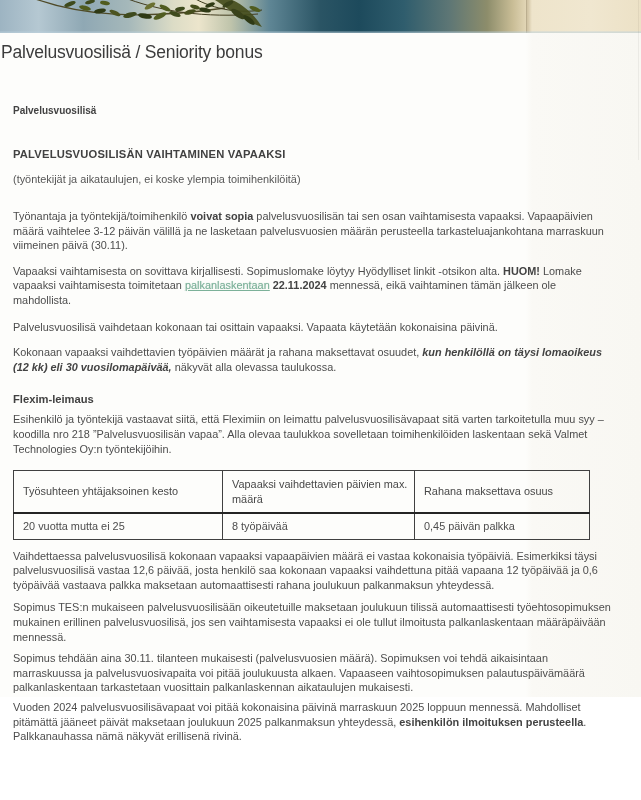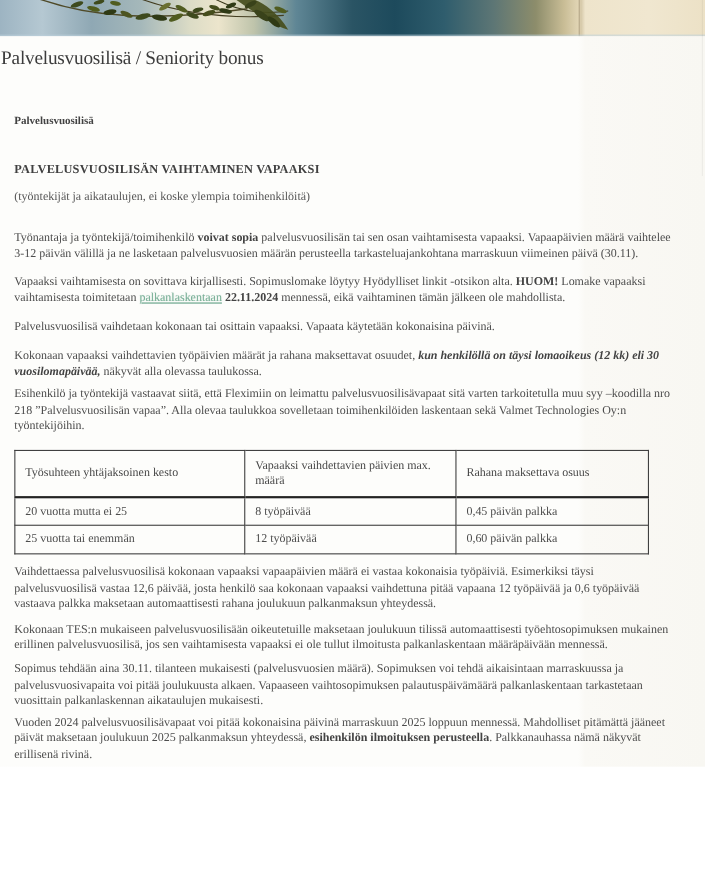--- a/index.html
+++ b/index.html
@@ -7,21 +7,20 @@
     width:641px;height:800px;
     background:#ffffff;
     font-family:"Liberation Sans", sans-serif;
     color:#4c4c4c;
     overflow:hidden;
   }
   .page{
     position:relative;
     width:641px;height:697px;
     background:linear-gradient(90deg,#fdfdfb 0%, #fdfdfb 82%, #faf9f5 83%, #f8f7f2 100%);
-    font-family:Liberation Serif, serif;
   }
   .page::after{
     content:"";position:absolute;top:0;right:2px;width:1px;height:160px;
     background:rgba(0,0,0,0.05);
   }
   .banner{display:block;width:641px;height:33px;}
   .content{
     padding:0 30px 0 13px;
   }
   .doc-title{
@@ -165,20 +164,21 @@
     <p class="note">(työntekijät ja aikataulujen, ei koske ylempia toimihenkilöitä)</p>
 
     <p class="body mt23"><span>Työnantaja ja työntekijä/toimihenkilö </span><span class="b">voivat sopia</span><span> palvelusvuosilisän tai sen osan vaihtamisesta vapaaksi. Vapaapäivien määrä vaihtelee 3-12 päivän välillä ja ne lasketaan palvelusvuosien määrän perusteella tarkasteluajankohtana marraskuun viimeinen päivä (30.11).</span></p>
 
     <p class="body"><span>Vapaaksi vaihtamisesta on sovittava kirjallisesti. Sopimuslomake löytyy Hyödylliset linkit -otsikon alta. </span><span class="b">HUOM!</span><span> Lomake vapaaksi vaihtamisesta toimitetaan </span><span class="link">palkanlaskentaan</span><span> </span><span class="b">22.11.2024</span><span> mennessä, eikä vaihtaminen tämän jälkeen ole mahdollista.</span></p>
 
     <p class="body mt12">Palvelusvuosilisä vaihdetaan kokonaan tai osittain vapaaksi. Vapaata käytetään kokonaisina päivinä.</p>
 
     <p class="body"><span>Kokonaan vapaaksi vaihdettavien työpäivien määrät ja rahana maksettavat osuudet, </span><span class="bi">kun henkilöllä on täysi lomaoikeus (12 kk) eli 30 vuosilomapäivää,</span><span> näkyvät alla olevassa taulukossa.</span></p>
 
+    <h4 class="flexim-title">Flexim-leimaus</h4>
 
     <p class="body mt6">Esihenkilö ja työntekijä vastaavat siitä, että Fleximiin on leimattu palvelusvuosilisävapaat sitä varten tarkoitetulla muu syy –koodilla nro 218 ”Palvelusvuosilisän vapaa”. Alla olevaa taulukkoa sovelletaan toimihenkilöiden laskentaan sekä Valmet Technologies Oy:n työntekijöihin.</p>
 
     <table class="seniority">
       <colgroup>
           <col class="c1">
           <col class="c2">
           <col class="c3">
         </colgroup>
       <thead>
@@ -187,30 +187,25 @@
           <th>Vapaaksi vaihdettavien päivien max. määrä</th>
           <th>Rahana maksettava osuus</th>
         </tr>
       </thead>
       <tbody>
         <tr>
           <td>20 vuotta mutta ei 25</td>
           <td>8 työpäivää</td>
           <td>0,45 päivän palkka</td>
         </tr>
-        <tr>
-          <td>25 vuotta tai enemmän</td>
-          <td>12 työpäivää</td>
-          <td>0,60 päivän palkka</td>
-        </tr>
       </tbody>
     </table>
 
     <p class="body mt9">Vaihdettaessa palvelusvuosilisä kokonaan vapaaksi vapaapäivien määrä ei vastaa kokonaisia työpäiviä.  Esimerkiksi täysi palvelusvuosilisä vastaa 12,6 päivää, josta henkilö saa kokonaan vapaaksi vaihdettuna pitää vapaana 12 työpäivää ja 0,6 työpäivää vastaava palkka maksetaan automaattisesti rahana joulukuun palkanmaksun yhteydessä.</p>
 
-    <p class="body mt8">Kokonaan TES:n mukaiseen palvelusvuosilisään oikeutetuille maksetaan joulukuun tilissä automaattisesti työehtosopimuksen mukainen erillinen palvelusvuosilisä, jos sen vaihtamisesta vapaaksi ei ole tullut ilmoitusta palkanlaskentaan määräpäivään mennessä.</p>
+    <p class="body mt8">Sopimus TES:n mukaiseen palvelusvuosilisään oikeutetuille maksetaan joulukuun tilissä automaattisesti työehtosopimuksen mukainen erillinen palvelusvuosilisä, jos sen vaihtamisesta vapaaksi ei ole tullut ilmoitusta palkanlaskentaan määräpäivään mennessä.</p>
 
     <p class="body mt7">Sopimus tehdään aina 30.11. tilanteen mukaisesti (palvelusvuosien määrä). Sopimuksen voi tehdä aikaisintaan marraskuussa ja palvelusvuosivapaita voi pitää joulukuusta alkaen. Vapaaseen vaihtosopimuksen palautuspäivämäärä palkanlaskentaan tarkastetaan vuosittain palkanlaskennan aikataulujen mukaisesti.</p>
 
     <p class="body mt5"><span>Vuoden 2024 palvelusvuosilisävapaat voi pitää kokonaisina päivinä marraskuun 2025 loppuun mennessä. Mahdolliset pitämättä jääneet päivät maksetaan joulukuun 2025 palkanmaksun yhteydessä, </span><span class="b">esihenkilön ilmoituksen perusteella</span><span>. Palkkanauhassa nämä näkyvät erillisenä rivinä.</span></p>
 
   </div>
 </div>
 
 </body></html>

